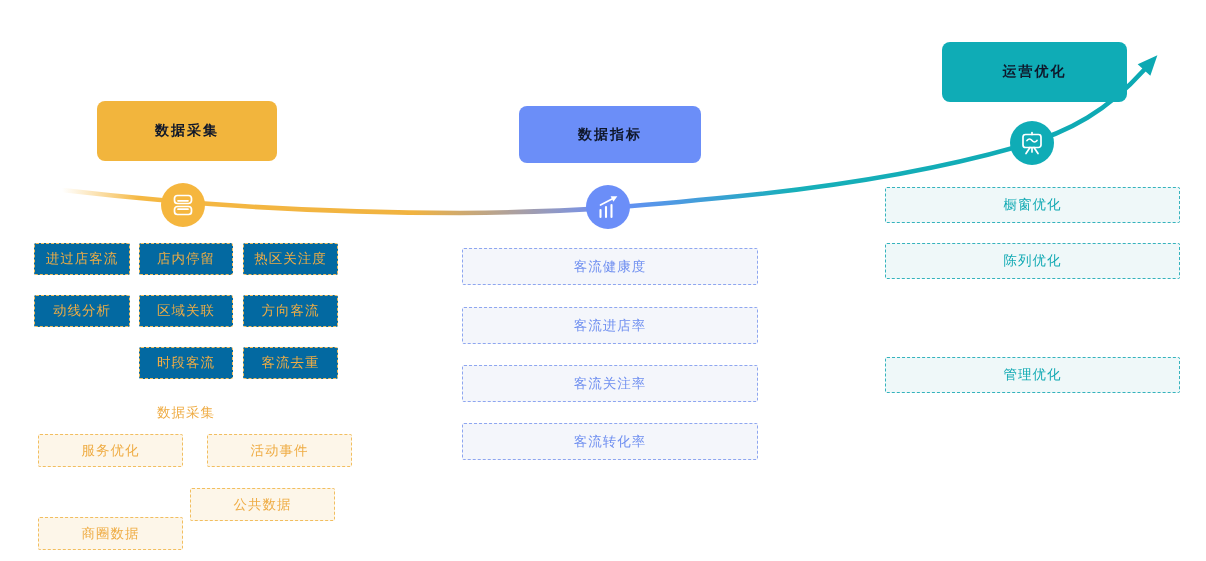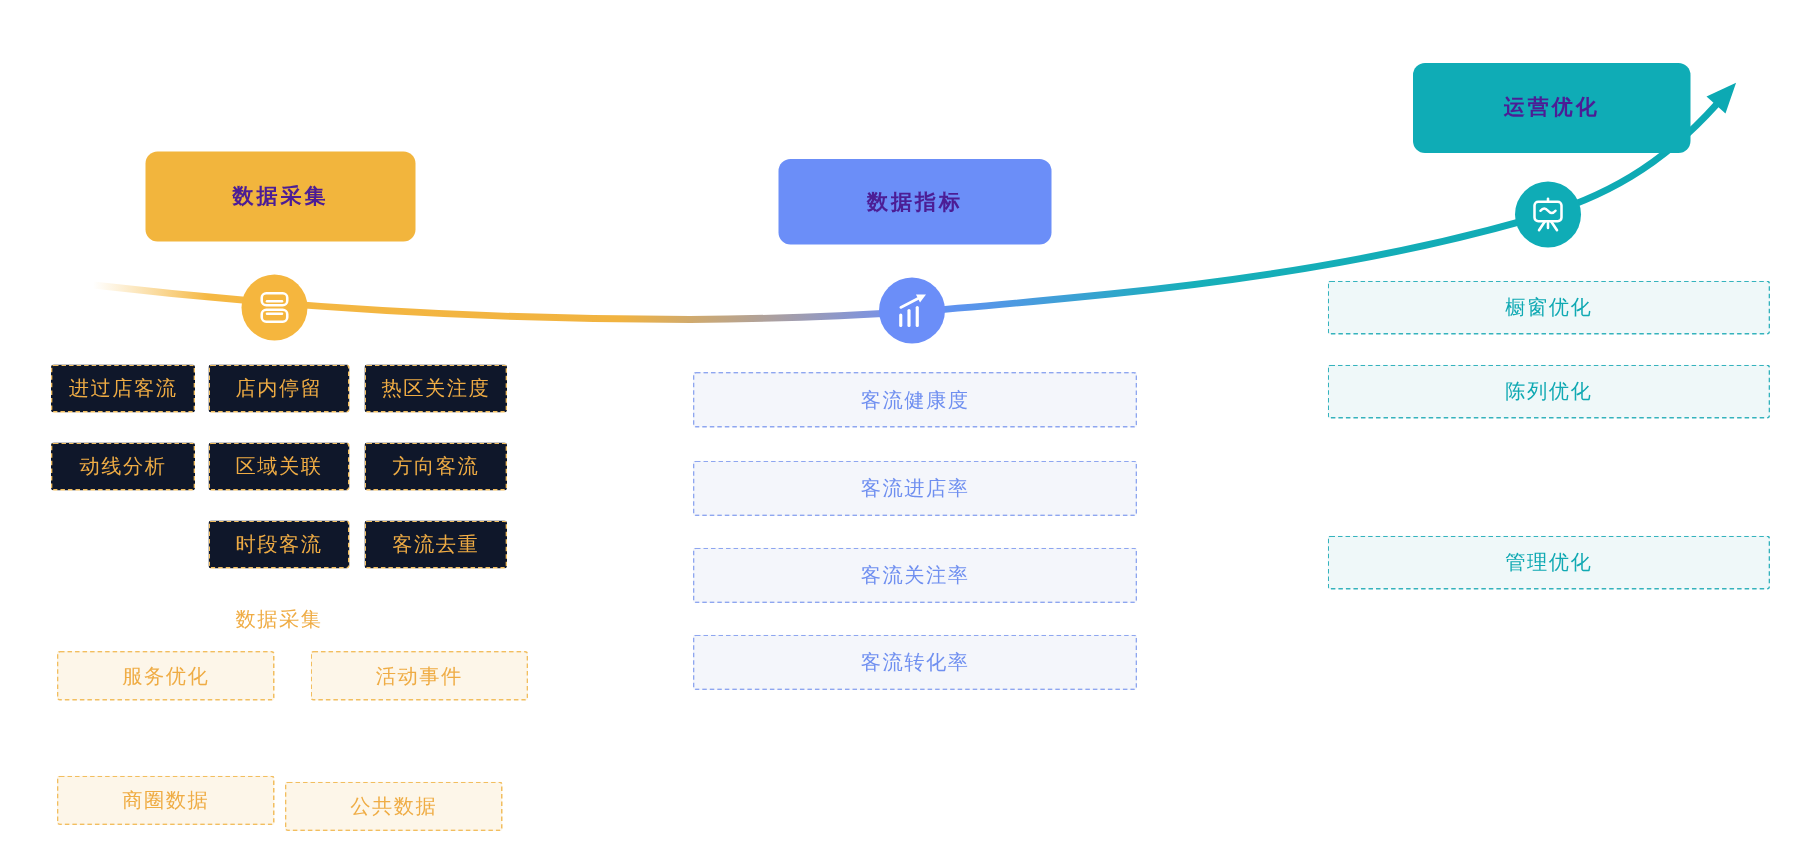--- a/index.html
+++ b/index.html
@@ -3,30 +3,30 @@
 <meta charset="utf-8">
 <style>
   html,body{margin:0;padding:0;background:#fff;}
   .canvas{
     position:relative;width:1206px;height:561px;background:#ffffff;
     font-family:"Liberation Sans","DejaVu Sans",sans-serif;overflow:hidden;
   }
   .layer{position:absolute;left:0;top:0;}
   .pill{
     position:absolute;display:flex;align-items:center;justify-content:center;
-    color:#4c1d95;font-size:14px;font-weight:bold;letter-spacing:2px;border-radius:8px;
+    color:#0f172a;font-size:14px;font-weight:bold;letter-spacing:2px;border-radius:8px;
   }
   .pill.orange{background:#F2B53D;}
   .pill.blue{background:#6B8EF8;}
   .pill.teal{background:#0FACB6;}
   .box{
     position:absolute;display:flex;align-items:center;justify-content:center;
     font-size:13.5px;letter-spacing:1px;border:1px dashed;border-radius:2px;box-sizing:border-box;
   }
-  .box.orange{border-color:#F2BE5F;color:#EFAC44;background:#0f172a;}
+  .box.orange{border-color:#F2BE5F;color:#EFAC44;background:#0369a1;}
   .box.orange.tinted{background:#FDF6E9;}
   .box.blue{border-color:#8EA6F0;color:#6F8FF0;background:#F4F6FB;}
   .box.teal{border-color:#35B3BD;color:#10A9B3;background:#EFF8F9;}
   .flabel{
     position:absolute;font-size:13.5px;letter-spacing:1px;color:#EFAC44;
     text-align:center;
   }
 </style>
 </head>
 <body>
@@ -99,21 +99,21 @@
   <div class="box orange" style="left:243px;top:295px;width:95px;height:32px;">方向客流</div>
 
   <div class="box orange" style="left:139px;top:347px;width:94px;height:32px;">时段客流</div>
   <div class="box orange" style="left:243px;top:347px;width:95px;height:32px;">客流去重</div>
 
   <div class="flabel" style="left:34px;top:404px;width:304px;">数据采集</div>
   <div class="box orange tinted" style="left:38px;top:434px;width:145px;height:33px;">服务优化</div>
   <div class="box orange tinted" style="left:207px;top:434px;width:145px;height:33px;">活动事件</div>
 
   <div class="box orange tinted" style="left:38px;top:517px;width:145px;height:33px;">商圈数据</div>
-  <div class="box orange tinted" style="left:190px;top:521px;width:145px;height:33px;">公共数据</div>
+  <div class="box orange tinted" style="left:190px;top:488px;width:145px;height:33px;">公共数据</div>
 
   <div class="box blue" style="left:462px;top:248px;width:296px;height:37px;">客流健康度</div>
   <div class="box blue" style="left:462px;top:307px;width:296px;height:37px;">客流进店率</div>
   <div class="box blue" style="left:462px;top:365px;width:296px;height:37px;">客流关注率</div>
   <div class="box blue" style="left:462px;top:423px;width:296px;height:37px;">客流转化率</div>
 
   <div class="box teal" style="left:885px;top:187px;width:295px;height:36px;">橱窗优化</div>
   <div class="box teal" style="left:885px;top:243px;width:295px;height:36px;text-align:right;">陈列优化</div>
   <div class="box teal" style="left:885px;top:357px;width:295px;height:36px;">管理优化</div>
 

